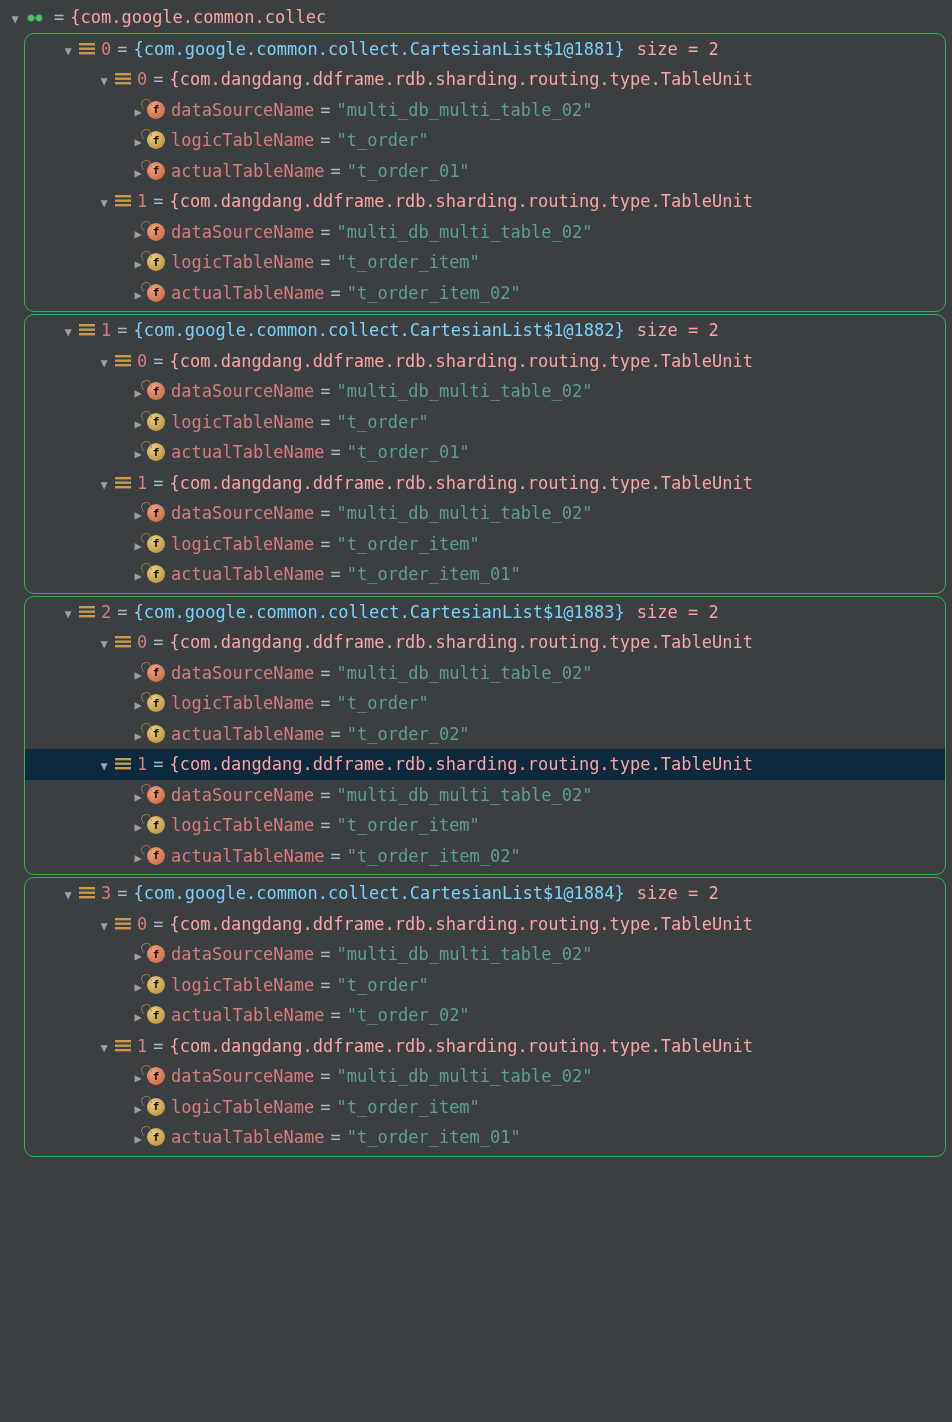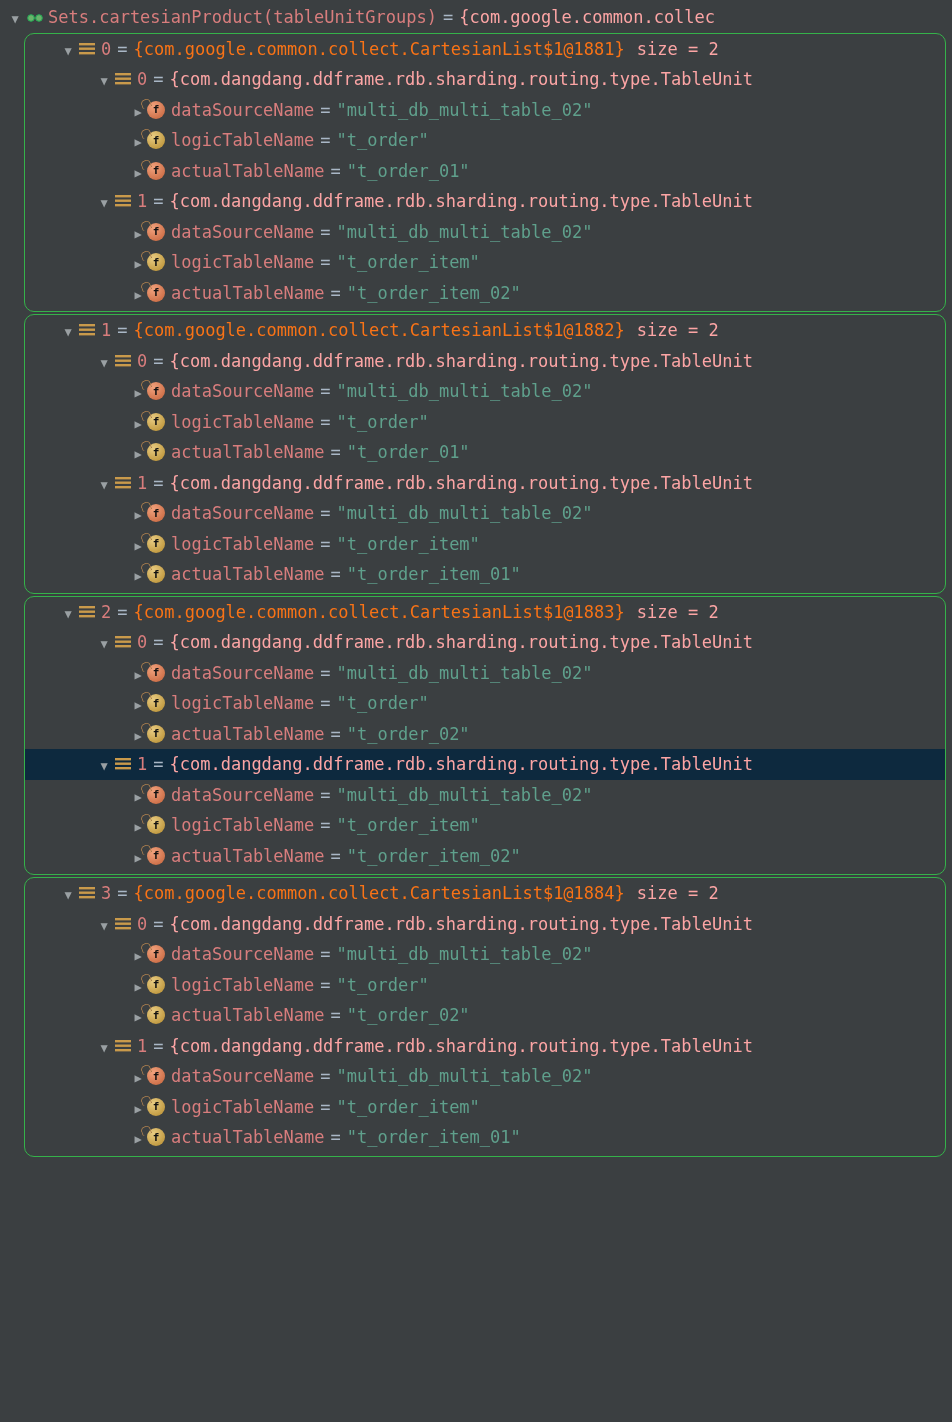--- a/index.html
+++ b/index.html
@@ -13,21 +13,21 @@
   .icon.list svg{width:16px;height:14px}
   .icon.field{width:18px;height:18px;border-radius:50%;display:inline-flex;align-items:center;justify-content:center;font-size:11px;font-weight:bold;margin-right:6px;color:#111;position:relative}
   .icon.field::before{content:"";position:absolute;left:-6px;top:-2px;width:8px;height:8px;border:1.5px solid #a57b4d;border-radius:50% 50% 0 0;border-bottom:none;transform:rotate(-20deg)}
   .icon.field span{position:relative;z-index:2}
   .f-red{background:radial-gradient(circle at 35% 30%,#f2a27d,#c26038)}
   .f-yel{background:radial-gradient(circle at 35% 30%,#e9cc82,#b48a2c)}
   .glasses{width:22px;display:inline-flex;align-items:center;justify-content:center;margin-right:2px}
   .pink{color:#d87d7d}
   .teal{color:#5fa08c}
   .grey{color:#fca5a5}
-  .dim{color:#f97316}
+  .dim{color:#7dd3fc}
   .eq{color:#a9b7c6;margin:0 6px}
   .wrap{border:1.5px solid #35b24a;border-radius:10px;margin:0 6px 2px 24px;padding-bottom:3px}
   
   .i0{padding-left:6px}
   .i1{padding-left:34px}
   .i2{padding-left:70px}
   .i3{padding-left:104px}
 </style>
 </head>
 <body>
@@ -36,21 +36,20 @@
 
   <div class="row i0">
     <span class="arrow down"></span>
     <span class="glasses">
       <svg width="18" height="12" viewBox="0 0 18 12">
           <circle cx="5" cy="7" r="3.3" fill="#6bb36b" stroke="#2a5" stroke-width="1"></circle>
           <circle cx="13" cy="7" r="3.3" fill="#6bb36b" stroke="#2a5" stroke-width="1"></circle>
           <path d="M8 7 h2" stroke="#2a5" stroke-width="1.2"></path>
         </svg>
     </span>
-    <span class="pink">Sets.cartesianProduct(tableUnitGroups)</span>
     <span class="eq">=</span>
     <span class="grey">{com.google.common.collec</span>
   </div>
 
   <div id="groups-container">
   <div class="wrap">
     <div class="row i1">
       <span class="arrow down"></span>
       <span class="icon list">
         <svg viewBox="0 0 16 14">

